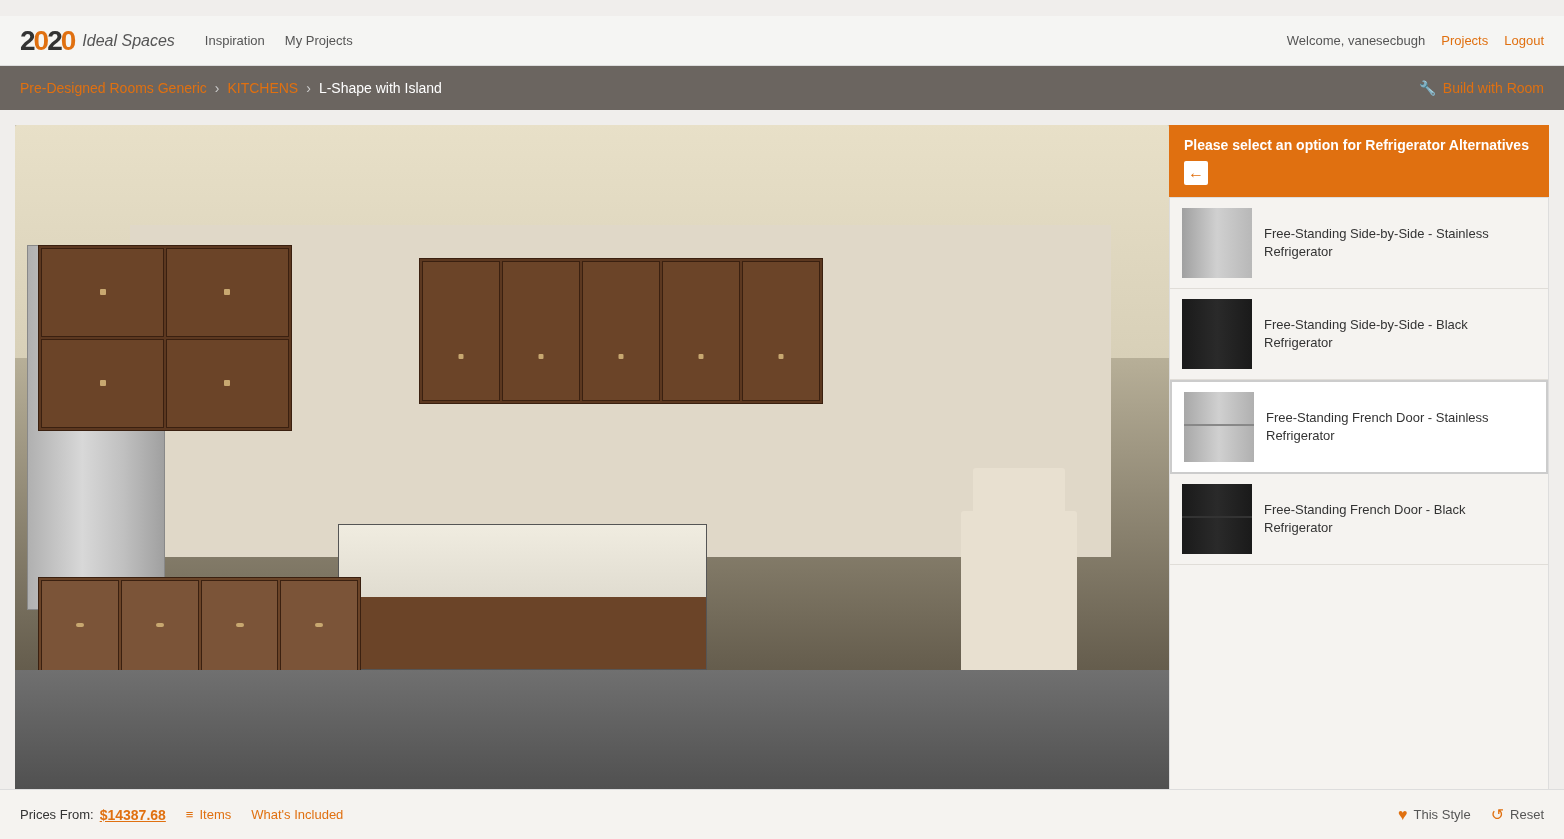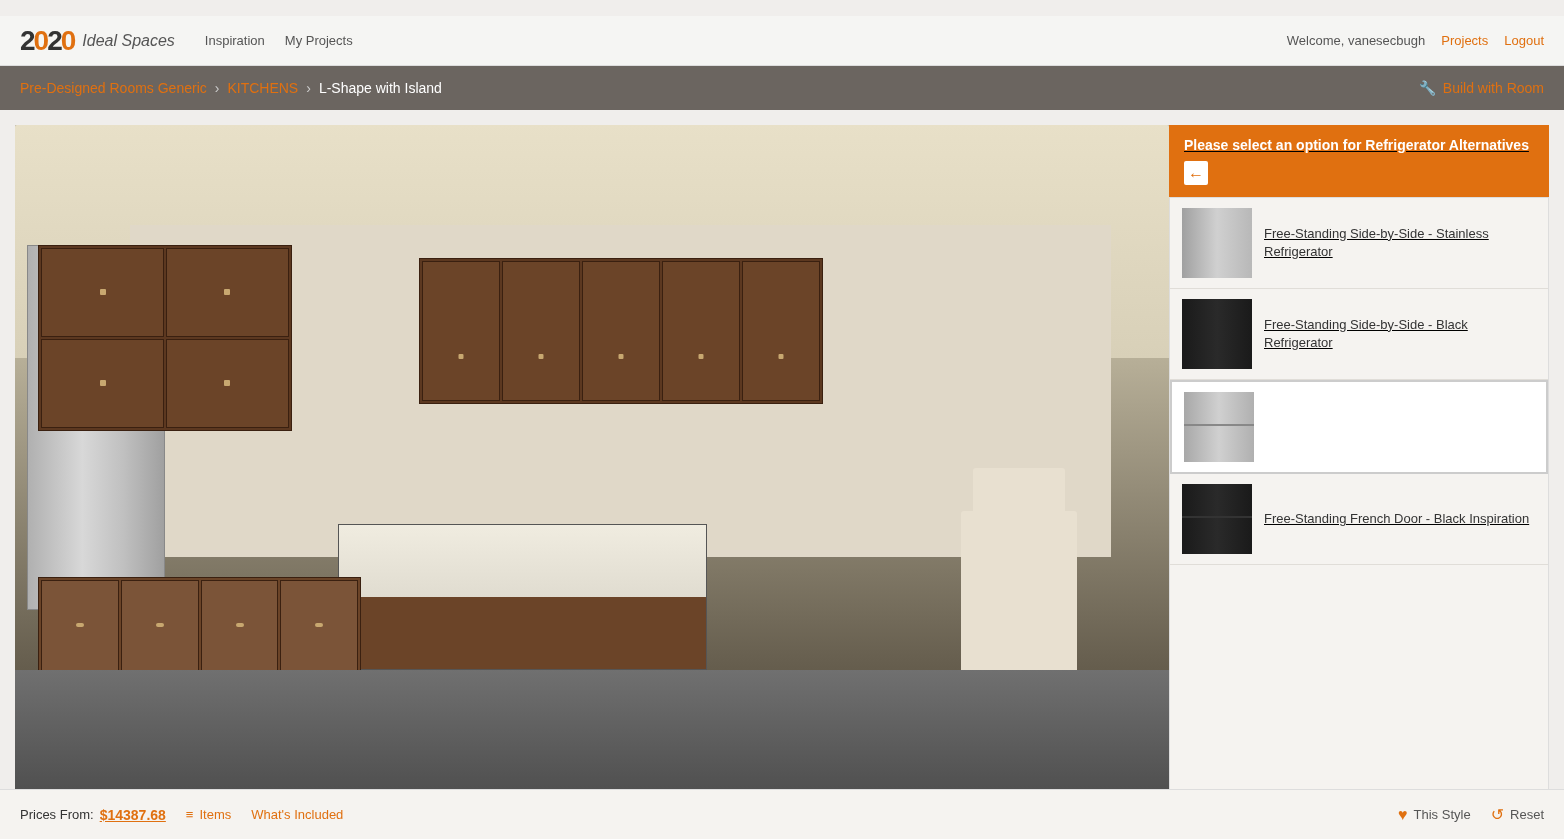--- a/index.html
+++ b/index.html
@@ -91,21 +91,20 @@
       align-items: center;
       gap: 6px;
     }
 
     
     .main-content {
       display: flex;
       height: calc(839px - 50px - 44px - 50px);
       padding: 15px;
       gap: 0;
-      text-decoration: underline;
     }
 
     
     .room-image-container {
       flex: 1;
       background: #2a2825;
       border-radius: 2px;
       overflow: hidden;
       position: relative;
     }
@@ -536,27 +535,28 @@
         <div class="option-thumb">
           <div class="thumb-black"></div>
         </div>
         <span class="option-label">Free-Standing Side-by-Side - Black Refrigerator</span>
       </div>
 
       <div class="option-item selected">
         <div class="option-thumb">
           <div class="thumb-french-stainless"></div>
         </div>
+        <span class="option-label">Free-Standing French Door - Stainless Refrigerator</span>
       </div>
 
       <div class="option-item">
         <div class="option-thumb">
           <div class="thumb-french-black"></div>
         </div>
-        <span class="option-label">Free-Standing French Door - Black Inspiration</span>
+        <span class="option-label">Free-Standing French Door - Black Refrigerator</span>
       </div>
 
     </div>
   </div>
 
 </div>
 
 <div class="footer-bar">
   <div class="footer-price">
     <span>Prices From:</span>

